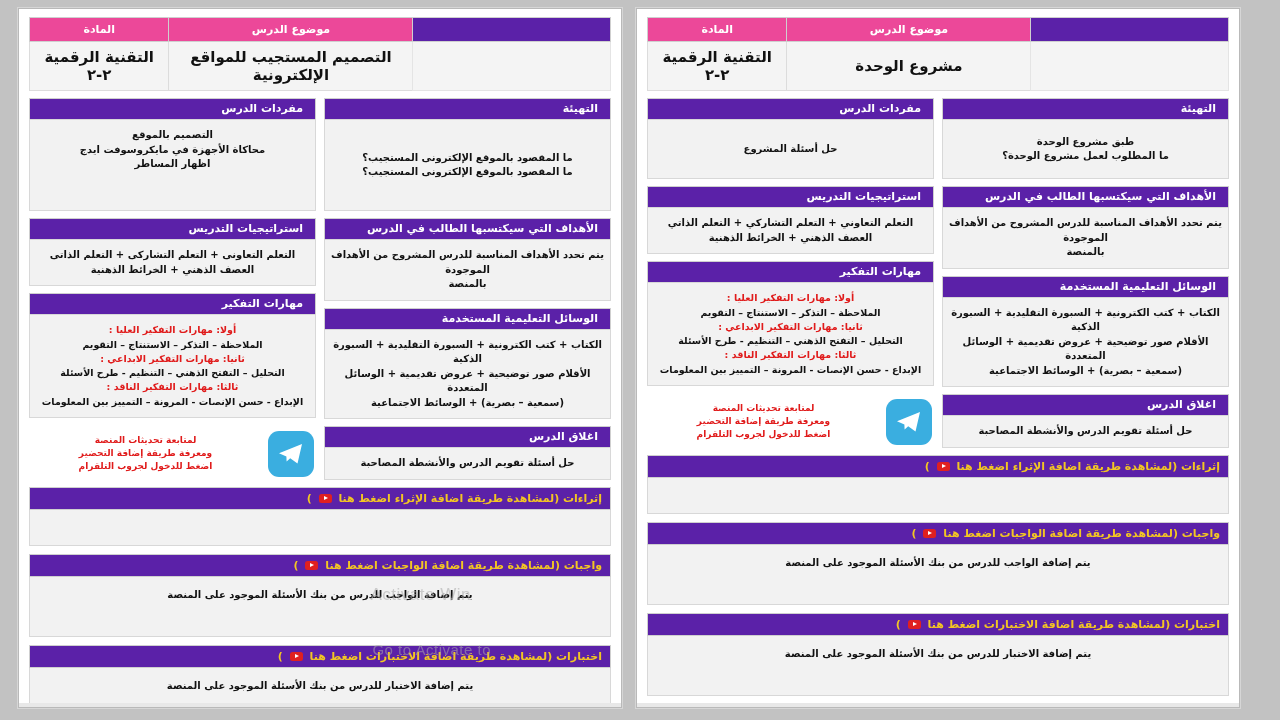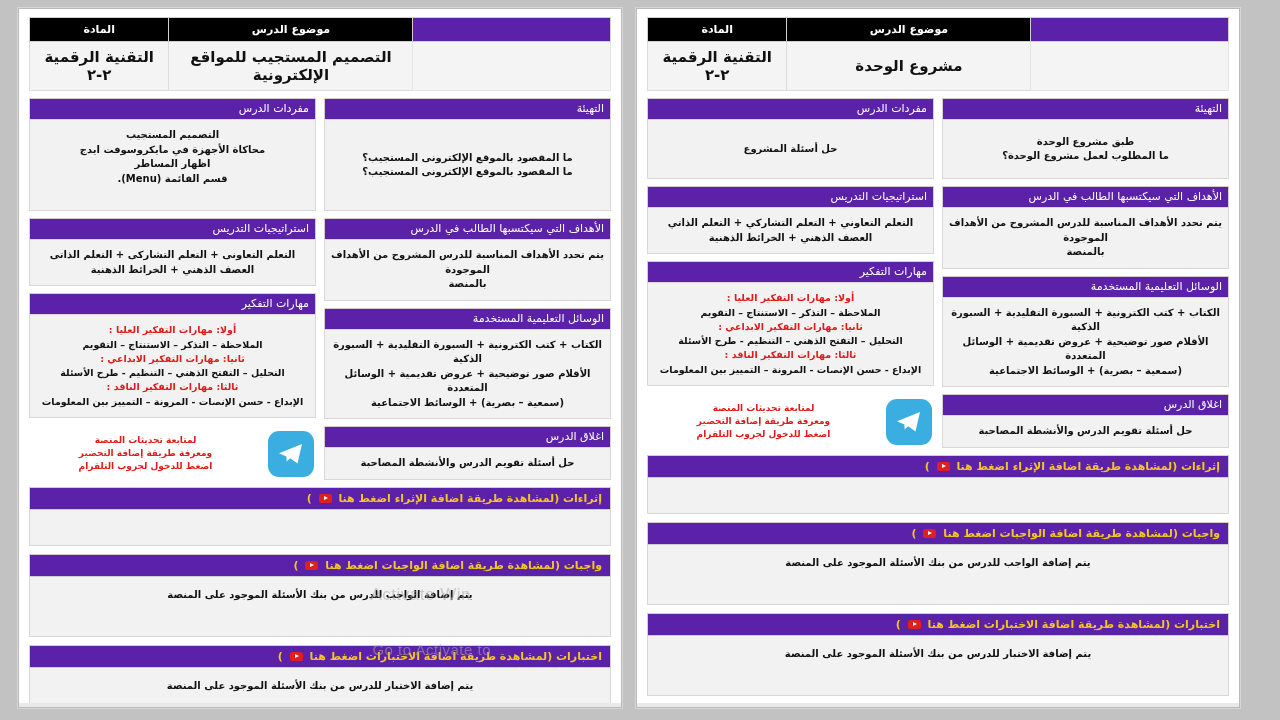--- a/index.html
+++ b/index.html
@@ -36,24 +36,24 @@
     position:absolute;
     left:0; right:0; bottom:0;
     height:4px;
     background:#e8e8e8;
   }
 
   
   .hdr {
     background: #5b21a8;
     color: #ffffff;
-    font-weight: normal;
+    font-weight: bold;
     font-size: 11px;
     line-height: 1.1;
-    padding: 4px 6px;
+    padding: 4px 12px;
     text-align: right;
     border: 1px solid #cfcfcf;
     border-bottom: none;
     white-space: nowrap;
     overflow: hidden;
   }
   .body {
     background: #f2f2f2;
     border: 1px solid #d8d8d8;
     color: #111;
@@ -65,21 +65,21 @@
   }
 
   
   .info-table {
     width: 100%;
     border-collapse: collapse;
     margin-bottom: 7px;
     table-layout: fixed;
   }
   .info-table th {
-    background: #000000;
+    background: #ec4899;
     color:#fff;
     font-size: 11px;
     font-weight: bold;
     padding: 5px 4px;
     border: 1px solid #cfcfcf;
     text-align: center;
   }
   .info-table th.blank { background:#5b21a8; }
   .info-table td {
     background: #f4f4f4;
@@ -263,24 +263,23 @@
           </div>
         </div>
 
       </div>
 
       <div class="col">
 
         <div class="blk">
           <div class="hdr">مفردات الدرس</div>
           <div class="body" style="min-height:92px">
-            <div>التصميم المستجيب</div>
+            <div>التصميم بالموقع</div>
             <div>محاكاة الأجهزة في مايكروسوفت ايدج</div>
             <div>اظهار المساطر</div>
-            <div>قسم القائمة (Menu).</div>
           </div>
         </div>
 
         <div class="blk">
           <div class="hdr">استراتيجيات التدريس</div>
           <div class="body" style="min-height:36px">
             <div>التعلم التعاونى + التعلم التشاركى + التعلم الذاتى</div>
             <div>العصف الذهني + الخرائط الذهنية</div>
           </div>
         </div>

